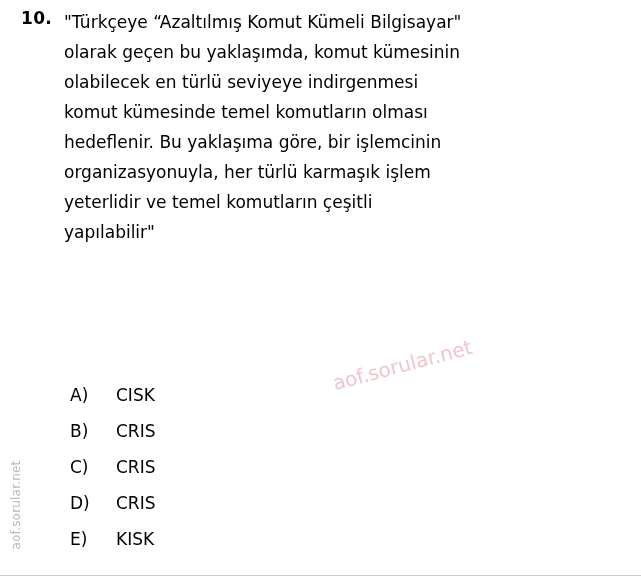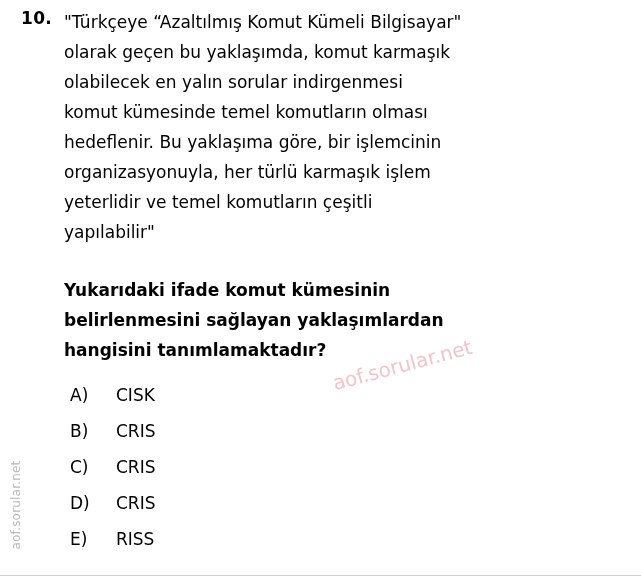--- a/index.html
+++ b/index.html
@@ -128,53 +128,48 @@
 <div class="page">
 
   <div class="side-watermark">aof.sorular.net</div>
 
   <div class="diag-watermark">aof.sorular.net</div>
 
   <div class="question-number">10.</div>
 
   <div class="stem">
     <div>"Türkçeye “Azaltılmış Komut Kümeli Bilgisayar"</div>
-    <div>olarak geçen bu yaklaşımda, komut karmaşık</div>
-    <div>olabilecek en yalın sorular indirgenmesi</div>
+    <div>olarak geçen bu yaklaşımda, komut kümesinin</div>
+    <div>olabilecek en türlü seviyeye indirgenmesi</div>
     <div>komut kümesinde temel komutların olması</div>
     <div>hedeflenir. Bu yaklaşıma göre, bir işlemcinin</div>
     <div>organizasyonuyla, her türlü karmaşık işlem</div>
     <div>yeterlidir ve temel komutların çeşitli</div>
     <div class="stem-last">yapılabilir"</div>
   </div>
 
-  <div class="question-line">
-    <div>Yukarıdaki ifade komut kümesinin</div>
-    <div>belirlenmesini sağlayan yaklaşımlardan</div>
-    <div class="stem-last">hangisini tanımlamaktadır?</div>
-  </div>
 
   <div class="options">
     <div class="option">
       <span class="option-letter">A)</span>
       <span class="option-text">CISK</span>
     </div>
     <div class="option">
       <span class="option-letter">B)</span>
       <span class="option-text">CRIS</span>
     </div>
     <div class="option">
       <span class="option-letter">C)</span>
       <span class="option-text">CRIS</span>
     </div>
     <div class="option">
       <span class="option-letter">D)</span>
       <span class="option-text">CRIS</span>
     </div>
     <div class="option">
       <span class="option-letter">E)</span>
-      <span class="option-text">RISS</span>
+      <span class="option-text">KISK</span>
     </div>
   </div>
 
   <div class="bottom-rule"></div>
 
 </div>
 
 </body></html>

